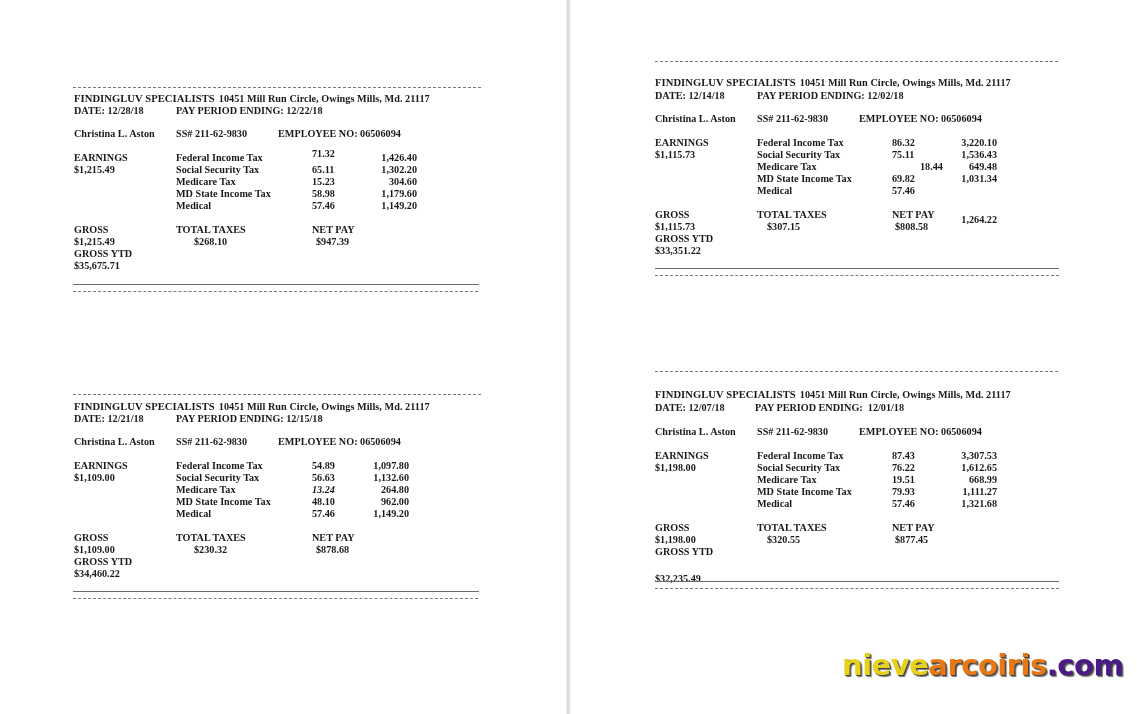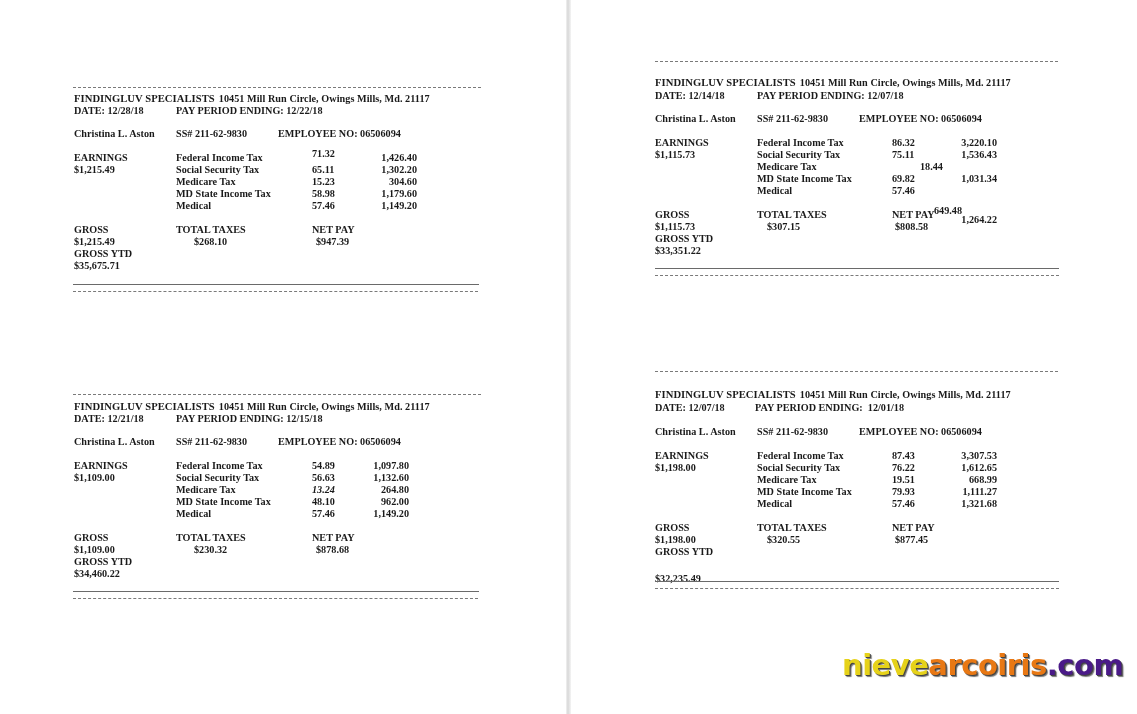--- a/index.html
+++ b/index.html
@@ -172,40 +172,40 @@
   <div class="solid-line" style="left:73px;top:591px;width:406px;"></div>
   <div class="dash-line" style="left:73px;top:598px;width:405px;"></div>
 </div>
 
 <div class="stub" style="left:0;top:0;width:1137px;height:300px;">
   <div class="dash-line" style="left:655px;top:61px;width:403px;"></div>
   <div class="abs company" style="left:655px;top:77px;">
     <span>FINDINGLUV SPECIALISTS</span><span class="addr">10451 Mill Run Circle, Owings Mills, Md. 21117</span>
   </div>
   <div class="abs" style="left:655px;top:90px;">DATE: 12/14/18</div>
-  <div class="abs" style="left:757px;top:90px;">PAY PERIOD ENDING: 12/07/18</div>
+  <div class="abs" style="left:757px;top:90px;">PAY PERIOD ENDING: 12/02/18</div>
 
   <div class="abs" style="left:655px;top:113px;">Christina L. Aston</div>
   <div class="abs" style="left:757px;top:113px;">SS# 211-62-9830</div>
   <div class="abs" style="left:859px;top:113px;">EMPLOYEE NO: 06506094</div>
 
   <div class="abs" style="left:655px;top:137px;">EARNINGS</div>
   <div class="abs" style="left:655px;top:149px;">$1,115.73</div>
 
   <div class="abs" style="left:757px;top:137px;">Federal Income Tax</div>
   <div class="abs num" style="left:892px;top:137px;">86.32</div>
   <div class="abs ytd" style="left:937px;top:137px;">3,220.10</div>
 
   <div class="abs" style="left:757px;top:149px;">Social Security Tax</div>
   <div class="abs num" style="left:892px;top:149px;">75.11</div>
   <div class="abs ytd" style="left:937px;top:149px;">1,536.43</div>
 
   <div class="abs" style="left:757px;top:161px;">Medicare Tax</div>
   <div class="abs num" style="left:892px;top:161px;margin-left:28px;">18.44</div>
-  <div class="abs ytd" style="left:902px;top:161px;margin-top:44px;">649.48</div>
+  <div class="abs ytd" style="left:937px;top:161px;">649.48</div>
 
   <div class="abs" style="left:757px;top:173px;">MD State Income Tax</div>
   <div class="abs num" style="left:892px;top:173px;">69.82</div>
   <div class="abs ytd" style="left:937px;top:173px;">1,031.34</div>
 
   <div class="abs" style="left:757px;top:185px;">Medical</div>
   <div class="abs num" style="left:892px;top:185px;">57.46</div>
   <div class="abs ytd" style="left:937px;top:185px;margin-top:29px;">1,264.22</div>
 
   <div class="abs" style="left:655px;top:209px;">GROSS</div>

